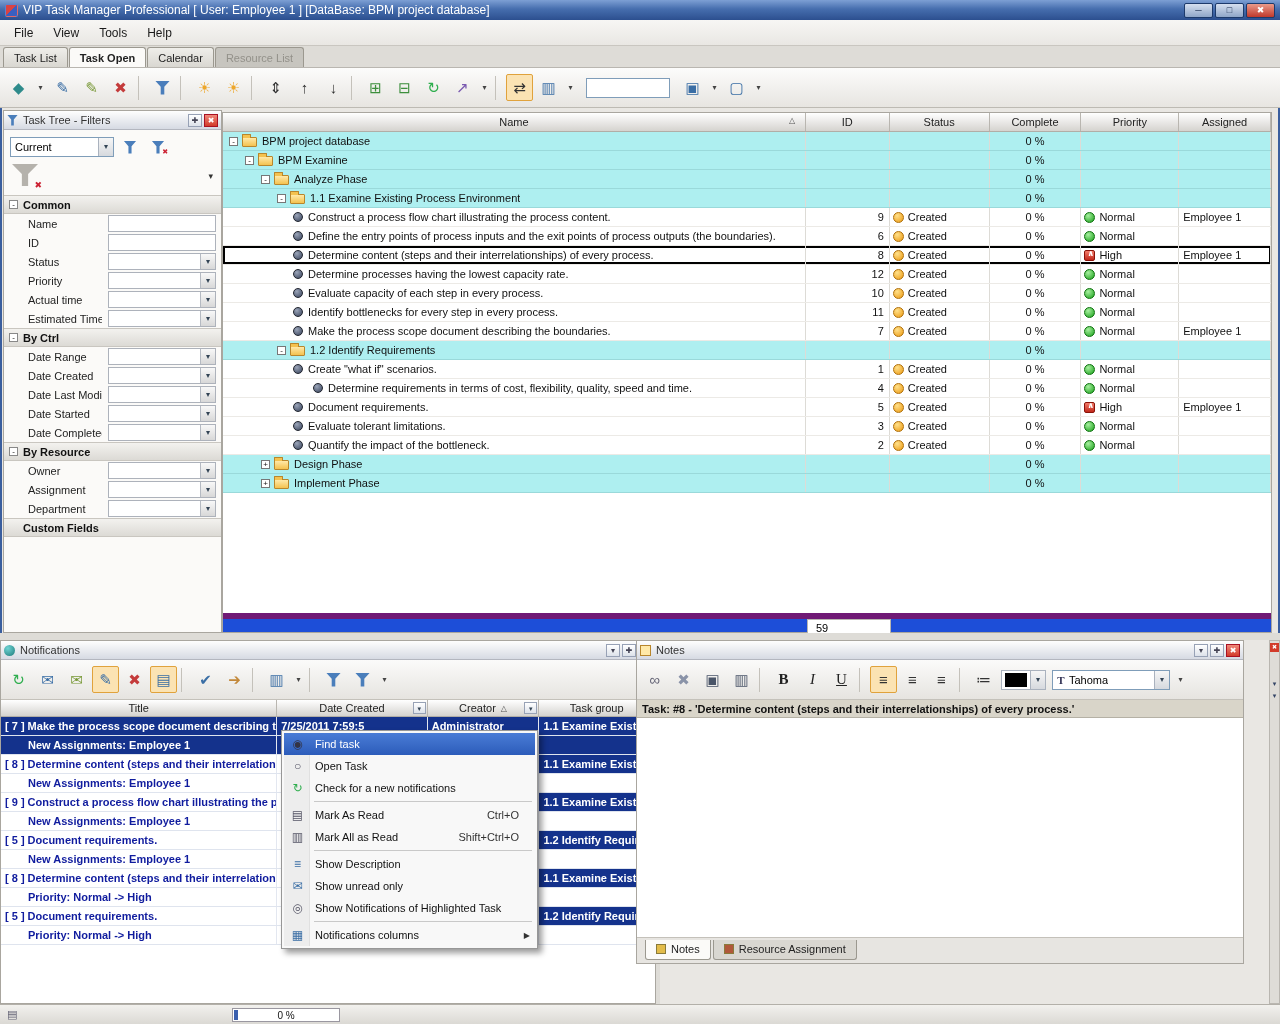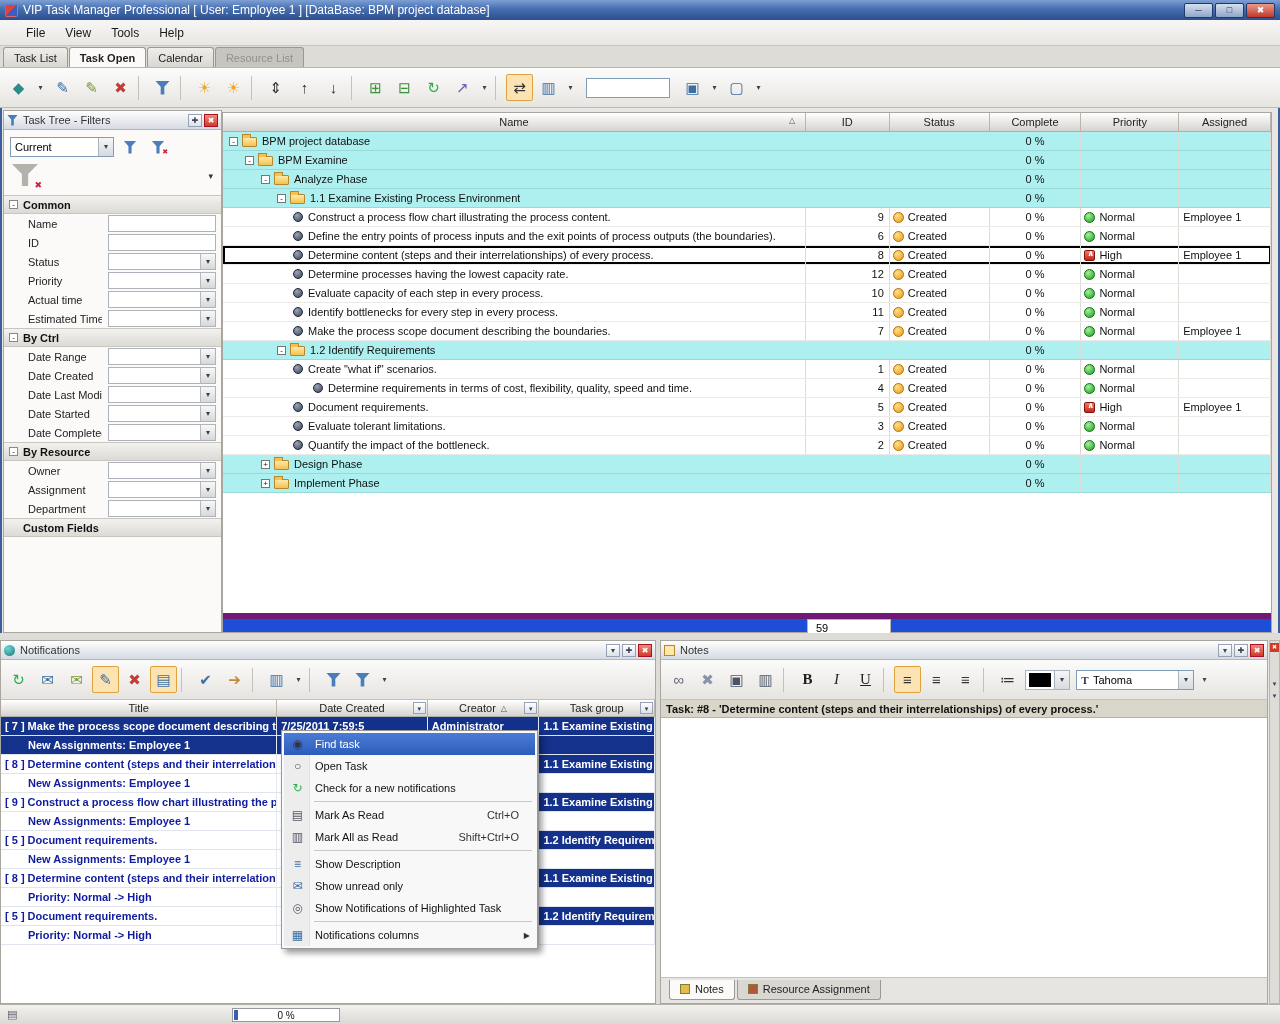--- a/index.html
+++ b/index.html
@@ -8,21 +8,21 @@
 #app{position:relative;width:1280px;height:1024px;background:#e9e7e3;box-shadow:inset 0 0 0 2px #3a5e9e}
 
 
 .titlebar{position:absolute;left:0;top:0;width:1280px;height:20px;background:linear-gradient(#7d9fd4,#466eae 45%,#2c4f8f);display:flex;align-items:center;padding:0 5px;color:#fff;z-index:5}
 .app-icon{width:13px;height:13px;background:linear-gradient(135deg,#d94343 0 50%,#3a5fc0 50% 100%);border:1px solid #fff3;border-radius:2px;margin-right:5px;flex:none}
 .title-text{font-size:12px;flex:1;white-space:nowrap;overflow:hidden}
 .winbtn{width:29px;height:15px;margin-left:2px;border:1px solid #1d3a6b;border-radius:2px;background:linear-gradient(#d5dfef,#8fa6c8);color:#16284a;font-size:9px;line-height:13px;text-align:center;flex:none}
 .winbtn.close{background:linear-gradient(#ea9a8a,#c0392b);color:#fff}
 
 
-.menubar{position:absolute;left:0;top:20px;width:1280px;height:26px;background:linear-gradient(#f7f6f4,#e9e7e3);border-bottom:1px solid #c9c6c0;display:flex;align-items:center;padding-left:16px}
+.menubar{position:absolute;left:0;top:20px;width:1280px;height:26px;background:linear-gradient(#f7f6f4,#e9e7e3);border-bottom:1px solid #c9c6c0;display:flex;align-items:center;padding-left:4px}
 .menu-item{font-size:12px;padding:4px 10px;color:#1a1a1a}
 .tabstrip{position:absolute;left:0;top:46px;width:1280px;height:22px;background:#dedcd7;display:flex;align-items:flex-end;padding-left:3px;border-bottom:1px solid #b9b6b0}
 .tab{font-size:11px;padding:4px 10px 3px;border:1px solid #9b988f;border-bottom:none;background:linear-gradient(#efeeea,#d9d7d1);margin-right:1px;border-radius:3px 3px 0 0;color:#222}
 .tab.active{background:#fbfaf8;font-weight:bold}
 .tab.disabled{background:#c7c5bf;color:#93918a}
 .toolbar{position:absolute;left:0;top:68px;width:1280px;height:40px;background:linear-gradient(#fcfcfb,#e7e5e1);border-bottom:1px solid #bdbab3;display:flex;align-items:center;padding:0 4px}
 .tb{height:27px;min-width:27px;border:1px solid transparent;display:inline-flex;align-items:center;justify-content:center;margin:0 1px;flex:none}
 .tb .glyph{font-size:15px;line-height:1}
 .tb.narrow{min-width:13px;width:13px}
 .tb.narrow .glyph{font-size:8px;color:#444}
@@ -136,21 +136,21 @@
 .micon{width:27px;text-align:center;font-size:12px;flex:none}
 .mlabel{padding-left:4px;white-space:nowrap}
 .mshort{margin-left:auto;padding-right:16px;color:#333}
 .marrow{position:absolute;right:5px;font-size:8px;color:#333}
 .mitem.hl{background:linear-gradient(#4a7cd6,#2c5cba);color:#fff}
 .mitem.hl .micon,.mitem.hl .mshort,.mitem.hl .marrow{color:#fff}
 .mitem.sep{height:5px}
 .mitem.sep::after{content:"";position:absolute;left:30px;right:3px;top:2px;border-top:1px solid #c9c9c9}
 
 
-.notes-panel{position:absolute;left:660px;top:640px;width:608px;height:364px;background:#fff;border:1px solid #a9a69f}
+.notes-panel{position:absolute;left:636px;top:640px;width:608px;height:324px;background:#fff;border:1px solid #a9a69f}
 .notes-strip{height:18px;background:#d9d5c9;border-bottom:1px solid #b5b1a5;font-size:11px;font-weight:bold;display:flex;align-items:center;padding-left:5px;color:#111;white-space:nowrap;overflow:hidden}
 .notes-body{position:absolute;left:0;top:78px;right:0;bottom:26px;background:#fff}
 .notes-tabs{position:absolute;left:0;bottom:0;width:100%;height:26px;background:#e7e5e1;border-top:1px solid #c4c1ba;display:flex;align-items:flex-start;padding:2px 0 0 8px}
 .ntab{font-size:11px;padding:3px 10px 4px;border:1px solid #9b988f;border-top:none;background:#d9d7d1;border-radius:0 0 3px 3px;display:flex;align-items:center;margin-right:2px;color:#222}
 .ntab.active{background:#fbfaf8}
 .nticon{width:10px;height:10px;margin-right:5px;border:1px solid #8a7a3a;flex:none}
 .color-swatch{display:flex;align-items:center;height:20px;border:1px solid #aab2be;background:#fff;margin:0 3px}
 .sw{width:22px;height:14px;background:#000;margin:0 3px}
 .font-combo{display:flex;align-items:center;width:118px;height:20px;border:1px solid #7f9db9;background:#fff;font-size:11px;margin:0 3px}
 .ficon{width:16px;text-align:center;font-weight:bold;font-family:"Liberation Serif",serif;color:#335;flex:none}

